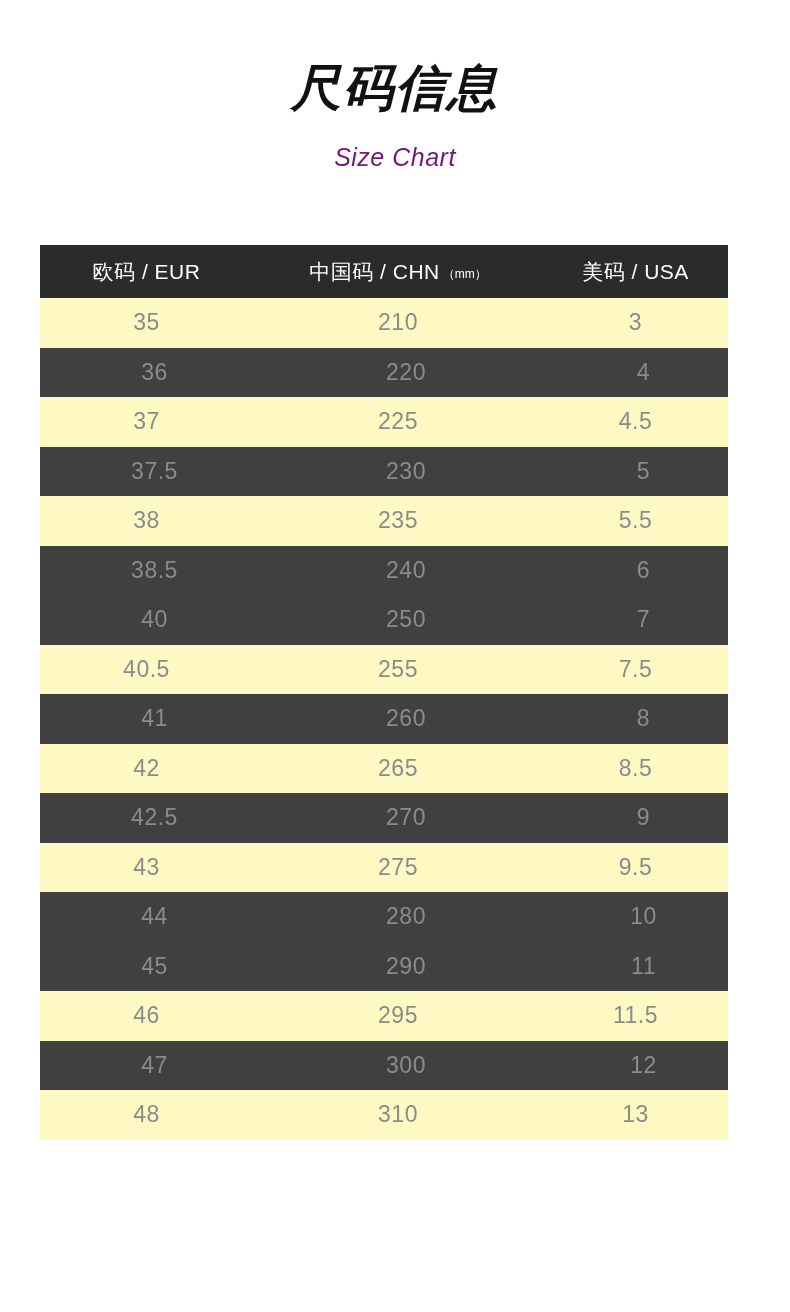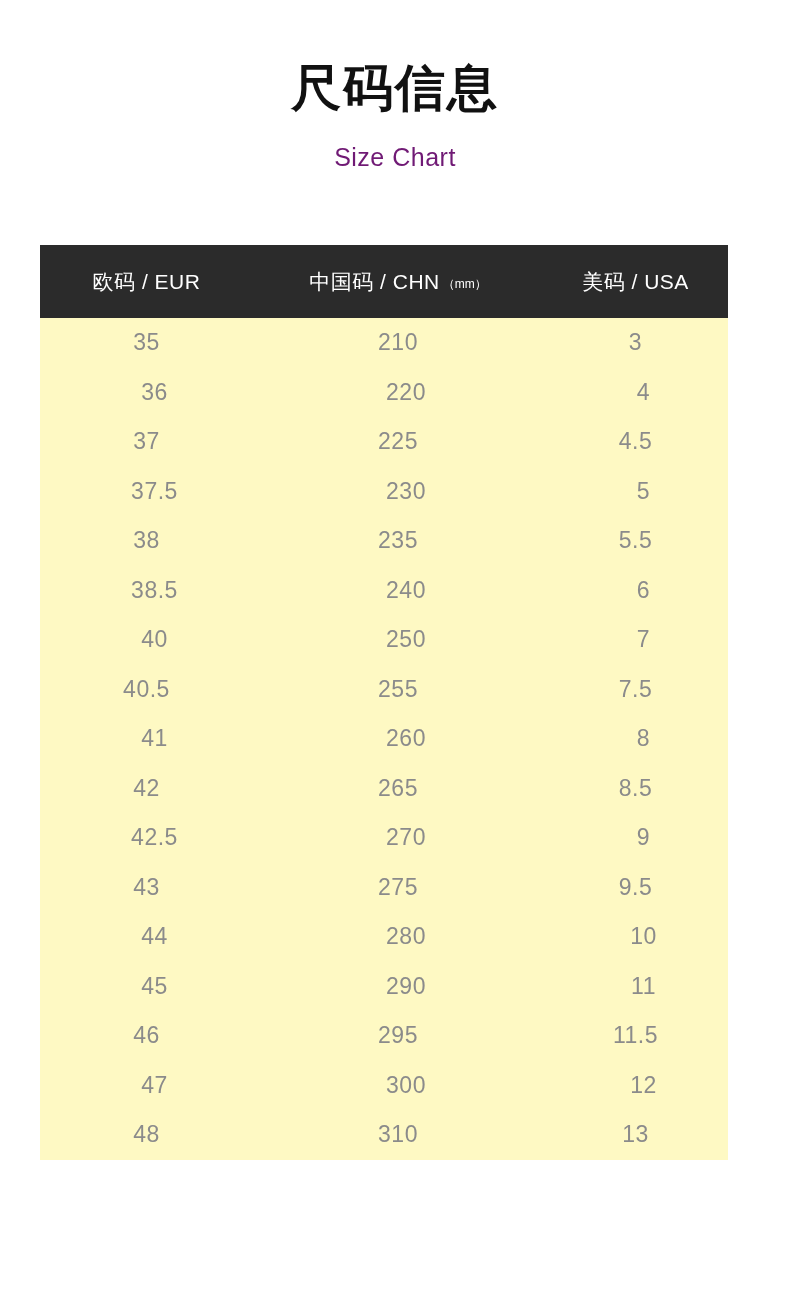--- a/index.html
+++ b/index.html
@@ -21,20 +21,21 @@
     background: #ffffff;
   }
 
   
   .heading {
     position: absolute;
     top: 58px;
     left: 0;
     width: 790px;
     text-align: center;
+    font-style: italic;
   }
   .title-cn {
     font-family: "DejaVu Sans", "Liberation Sans", sans-serif;
     font-size: 50px;
     font-weight: 700;
     letter-spacing: 2px;
     color: #111111;
     line-height: 60px;
     margin: 0;
   }
@@ -57,21 +58,21 @@
     border-collapse: collapse;
     table-layout: fixed;
   }
   .size-table thead th {
     background: #2b2b2b;
     color: #ffffff;
     height: 45px;
     font-size: 21px;
     font-weight: 400;
     text-align: center;
-    padding: 14px;
+    padding: 4px;
     vertical-align: middle;
     letter-spacing: 0.5px;
   }
   .size-table thead th .unit {
     font-size: 12px;
     letter-spacing: 0;
     position: relative;
     top: -1px;
     margin-left: 3px;
   }
@@ -86,21 +87,21 @@
     color: #8b8b8b;
     text-align: center;
     padding: 0;
     vertical-align: middle;
     letter-spacing: 0.5px;
   }
   .size-table tbody tr.odd-row td {
     background: #fef9c3;
   }
   .size-table tbody tr.even-row td {
-    background: #fef9c3;
+    background: #404040;
     padding-left: 16px;
   }
 </style>
 </head>
 <body>
 
 <div class="page">
 
   <div class="heading">
     <div class="title-cn">尺码信息</div>

